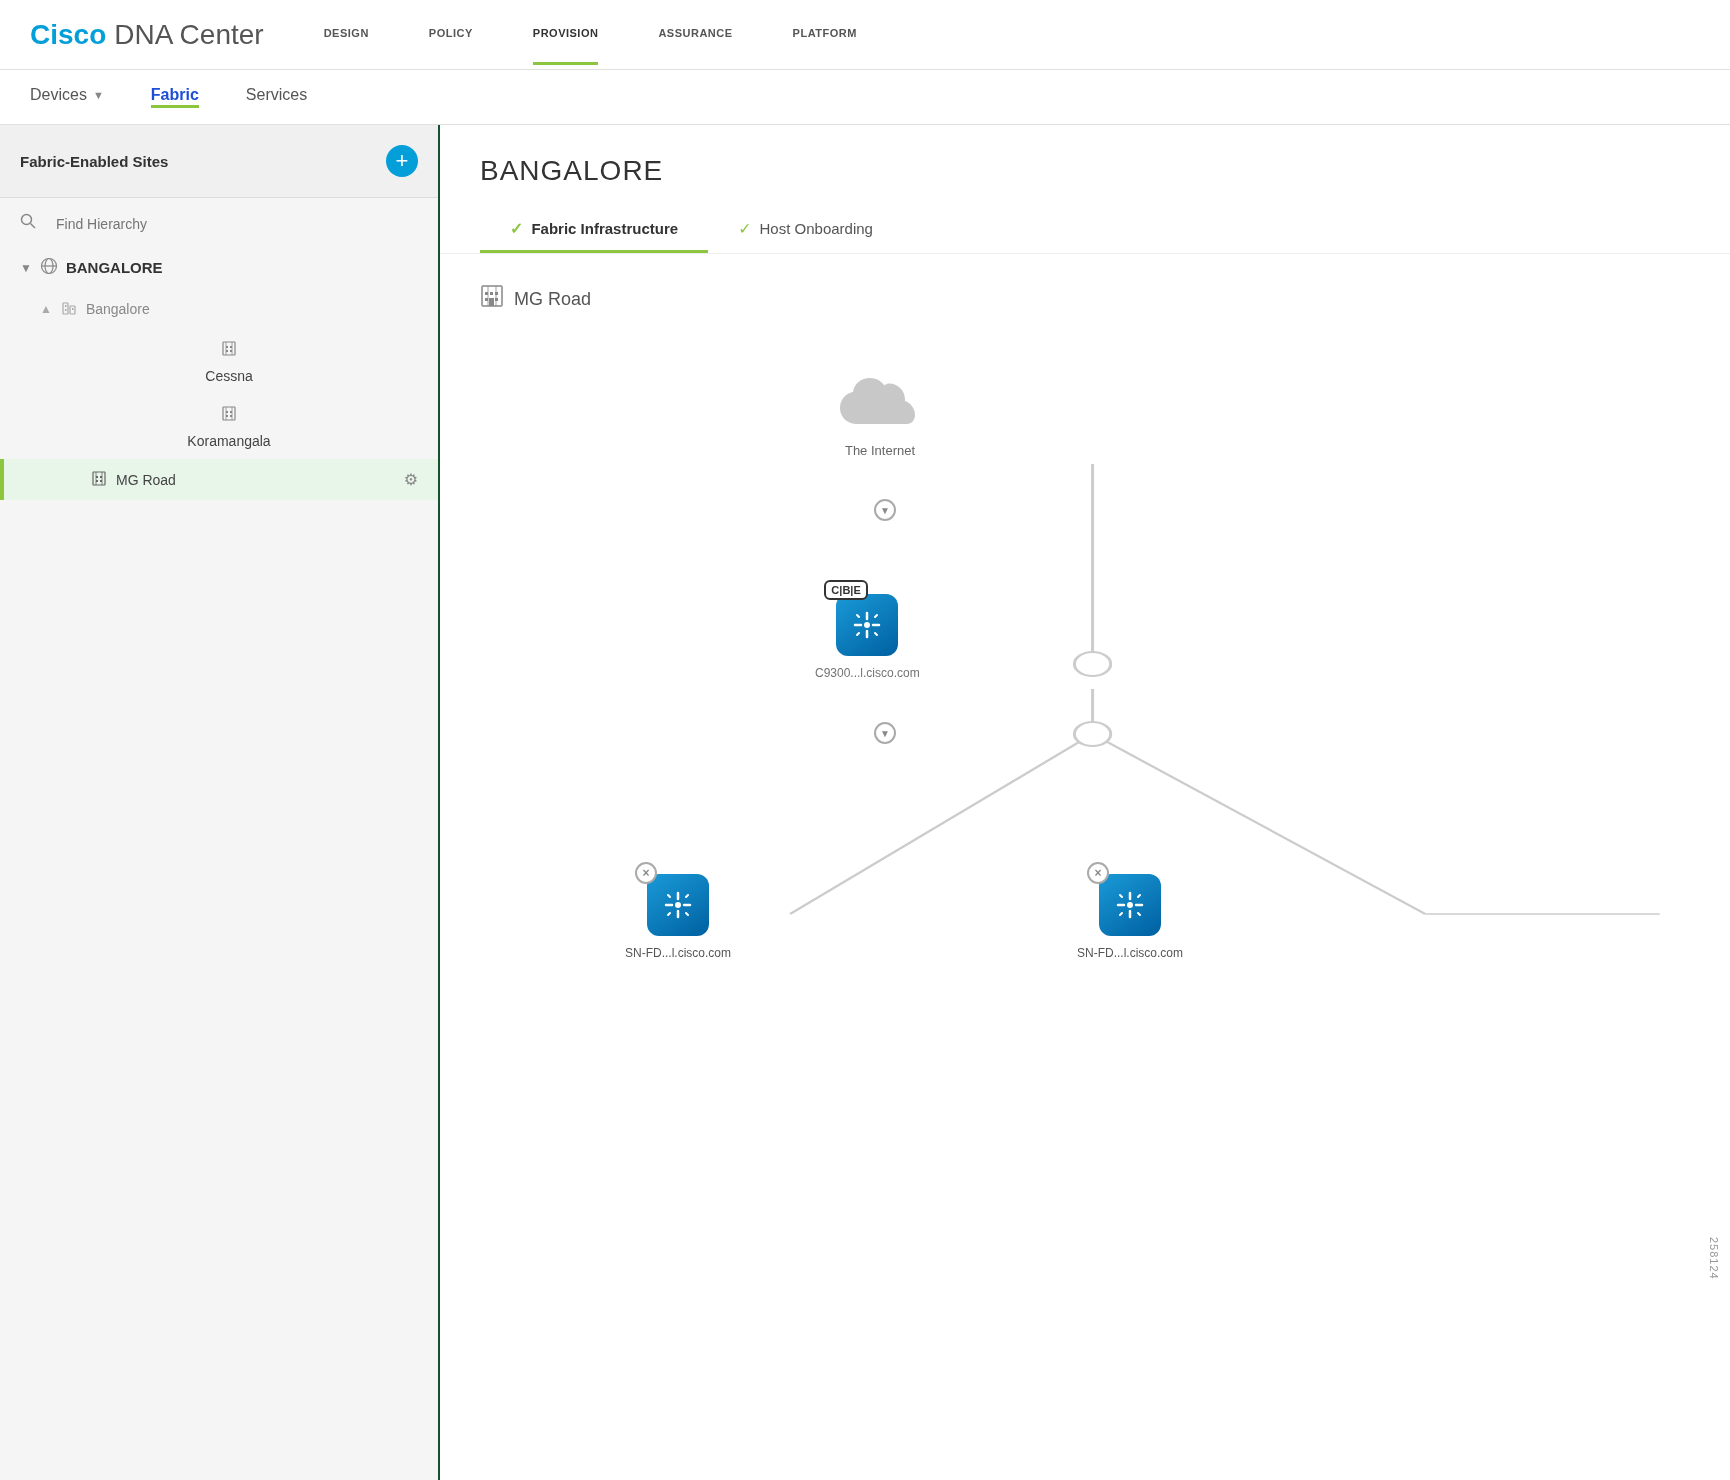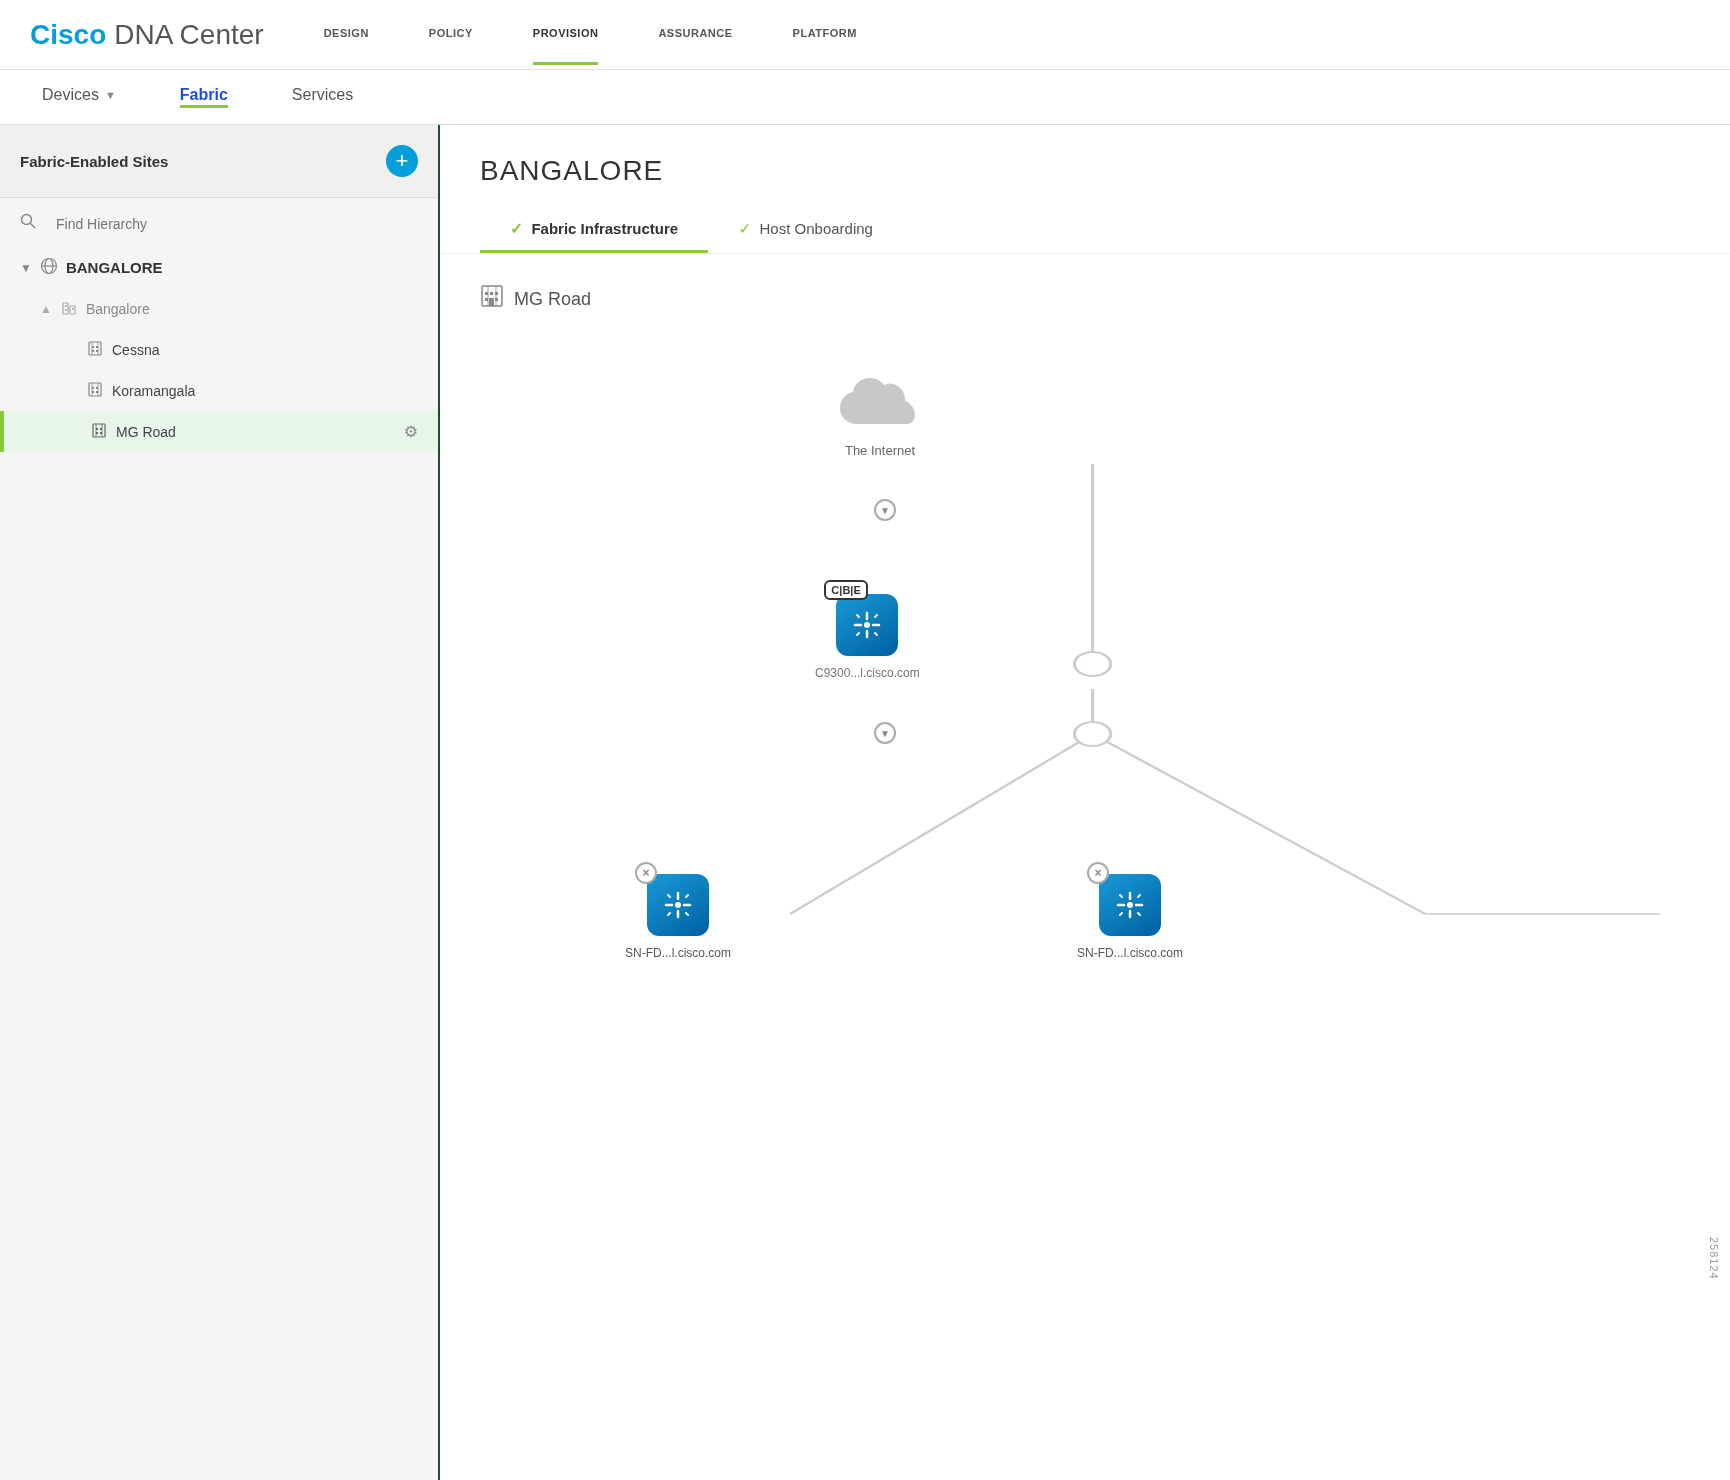--- a/index.html
+++ b/index.html
@@ -56,23 +56,23 @@
       height: 3px;
       background: #8cc63f;
     }
 
     
     .sub-nav {
       background: #fff;
       height: 55px;
       display: flex;
       align-items: center;
-      padding: 0 42px;
+      padding: 0 30px;
       border-bottom: 1px solid #e0e0e0;
-      gap: 64px;
+      gap: 47px;
       text-align: right;
     }
     .sub-nav-item {
       font-size: 16px;
       color: #555;
       cursor: pointer;
       padding-bottom: 4px;
       display: flex;
       align-items: center;
       gap: 6px;
@@ -156,21 +156,21 @@
       font-size: 14px;
       color: #444;
       position: relative;
     }
     .tree-item.active {
       background: #e8f5e9;
       border-left: 4px solid #8cc63f;
     }
     .tree-item.level0 { padding-left: 20px; font-weight: 600; font-size: 15px; color: #333; }
     .tree-item.level1 { padding-left: 40px; color: #888; }
-    .tree-item.level2 { padding-left: 86px; }
+    .tree-item.level2 { padding-left: 40px; flex-direction: column; }
     .tree-item.level3 { padding-left: 90px; }
     .tree-item.active { padding-left: 86px; border-left: 4px solid #8cc63f; }
     .gear-icon-btn {
       margin-left: auto;
       color: #888;
       font-size: 16px;
       cursor: pointer;
     }
 
     

